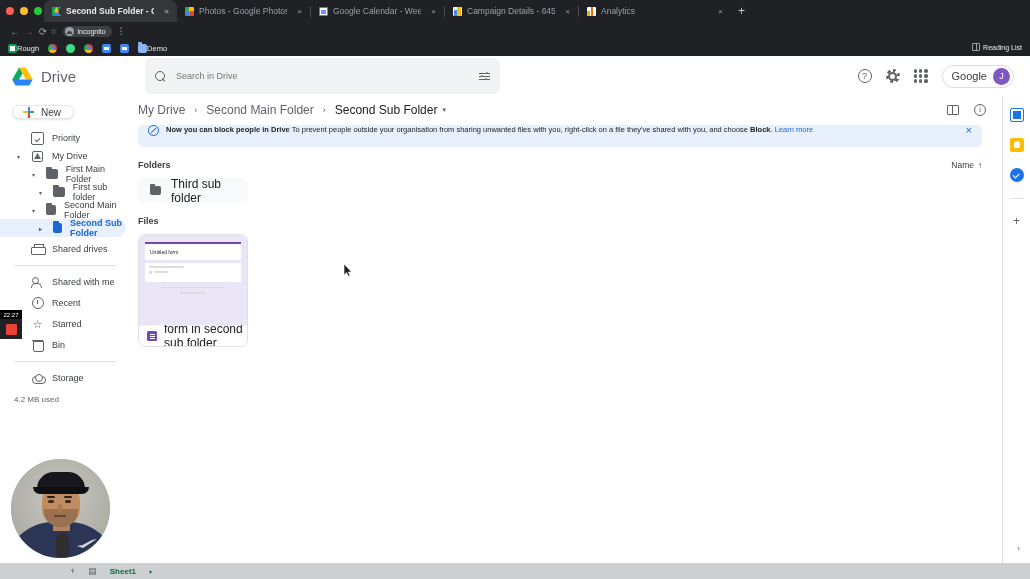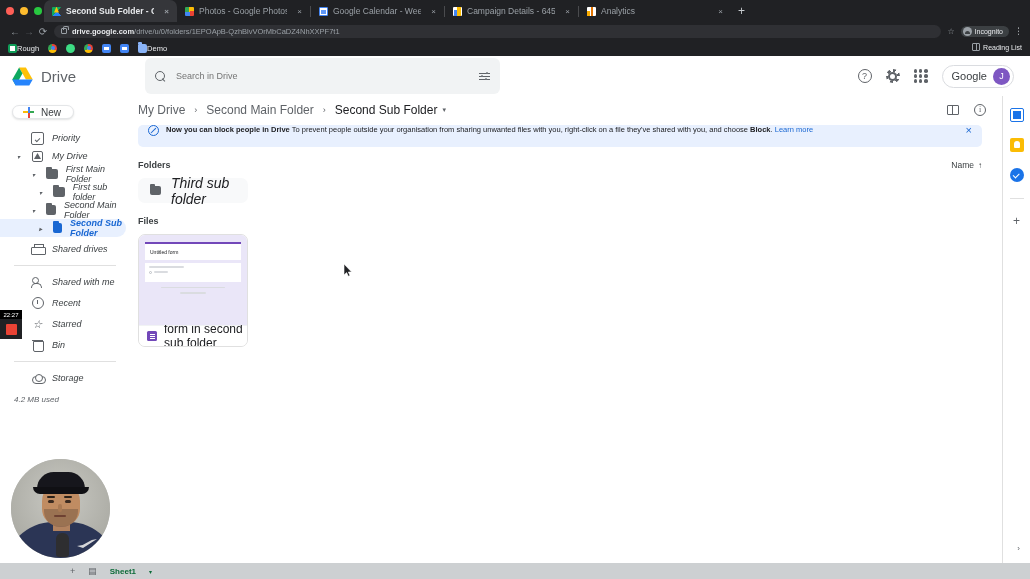--- a/index.html
+++ b/index.html
@@ -133,21 +133,21 @@
   .newbtn { width:62px; height:14px; margin:5px 0 0 12px; border:1px solid #e4e6e8; border-radius:13px;
             display:flex; align-items:center; gap:7px; padding-left:10px; box-shadow:0 1px 2px rgba(60,64,67,.15); background:#fff; }
   .plus-color { width:11px; height:11px; position:relative; flex:0 0 11px; }
   .plus-color i { position:absolute; background:#5f6368; }
   .plus-color i:nth-child(1){ left:0; top:4.5px; width:11px; height:2px; background:#34a853;}
   .plus-color i:nth-child(2){ left:4.5px; top:0; width:2px; height:11px; background:#4285f4;}
   .plus-color i:nth-child(3){ left:0; top:4.5px; width:4.5px; height:2px; background:#fbbc05;}
   .plus-color i:nth-child(4){ left:4.5px; top:6.5px; width:2px; height:4.5px; background:#ea4335;}
   .newbtn span { font-size:10px; color:#3c4043; }
 
-  .navlist { margin-top:10px;font-style:italic; }
+  .navlist { margin-top:10px; }
   .navitem { height:18px; display:flex; align-items:center; gap:8px; padding-left:14px;
              font-size:9px; color:#3c4043; border-radius:0 9px 9px 0; position:relative; }
   .navitem.sel { background:#e8f0fe; color:#1967d2; font-weight:bold; }
   .navitem .nicon { width:13px; height:13px; flex:0 0 13px; position:relative; }
   .caret { width:9px; flex:0 0 9px; font-size:6px; color:#5f6368; text-align:center; }
   .caret.sp { visibility:hidden; }
   .indent1 { padding-left:29px; }
   .indent2 { padding-left:36px; }
 
   .ic-check { border:1.2px solid #5f6368; border-radius:2px; }
@@ -207,21 +207,21 @@
   .sec-row { display:flex; align-items:center; padding:0 20px 0 8px; margin-top:13px; }
   .sec-title { font-size:9px; color:#3c4043; font-weight:bold; }
   .sort { margin-left:auto; display:flex; align-items:center; gap:4px; font-size:8.5px; color:#3c4043; }
   .sort .arr { font-size:8px; }
 
   .cards { display:flex; gap:10px; padding:8px 0 0 8px; }
   .fcard { width:110px; height:25px; background:#f8f9fa; border-radius:7px;
            display:flex; align-items:center; gap:10px; padding-left:12px; }
   .fcard .fico { width:11px; height:9px; background:#5f6368; border-radius:1px 2px 2px 2px; position:relative; flex:0 0 11px; }
   .fcard .fico::before{content:"";position:absolute;left:0;top:-2px;width:5px;height:2.5px;background:#5f6368;border-radius:1px 1px 0 0;}
-  .fcard span { font-size:14px; color:#202124;font-style:italic; }
+  .fcard span { font-size:12px; color:#202124; }
 
   .filecards { padding:8px 0 0 8px; }
   .filecard { width:110px; border-radius:7px; overflow:hidden; border:1px solid #e0e0e0; background:#fff; }
   .fc-thumb { height:90px; background:#eae6f8; position:relative; padding:7px 6px 0 6px; }
   .form-title-box { background:#fff; border-top:2.5px solid #7248b9; height:18px;
                     display:flex; align-items:center; padding-left:5px; }
   .form-title-box span { font-size:5px; color:#202124; }
   .form-q-box { background:#fff; margin-top:3px; height:19px; padding:3px 4px; }
   .sk { background:#dadce0; height:1.6px; border-radius:1px; display:block; }
   .sk.w40{width:40%;} .sk.w25{width:25%;}
@@ -324,24 +324,20 @@
           <span class="tclose" style="margin-left:76px">×</span>
         </div>
         <span class="newtab">+</span>
       </div>
     </div>
 
     <div class="omnibar">
       <span class="navbtn">←</span>
       <span class="navbtn dim">→</span>
       <span class="navbtn">⟳</span>
-      <div class="urlbox">
-        <span class="lock"></span>
-        <span class="urltext"><b>drive.google.com</b><span>/drive/u/0/folders/1EPOApB-QzhBlvVOrMbCaDZ4NhXXPF7t1</span></span>
-      </div>
       <span class="star">☆</span>
       <div class="incognito">
         <span class="inc-ava"></span>
         <span class="inc-label">Incognito</span>
       </div>
       <span class="kebab">⋮</span>
     </div>
 
     <div class="bookmarks">
       <div class="bm">

